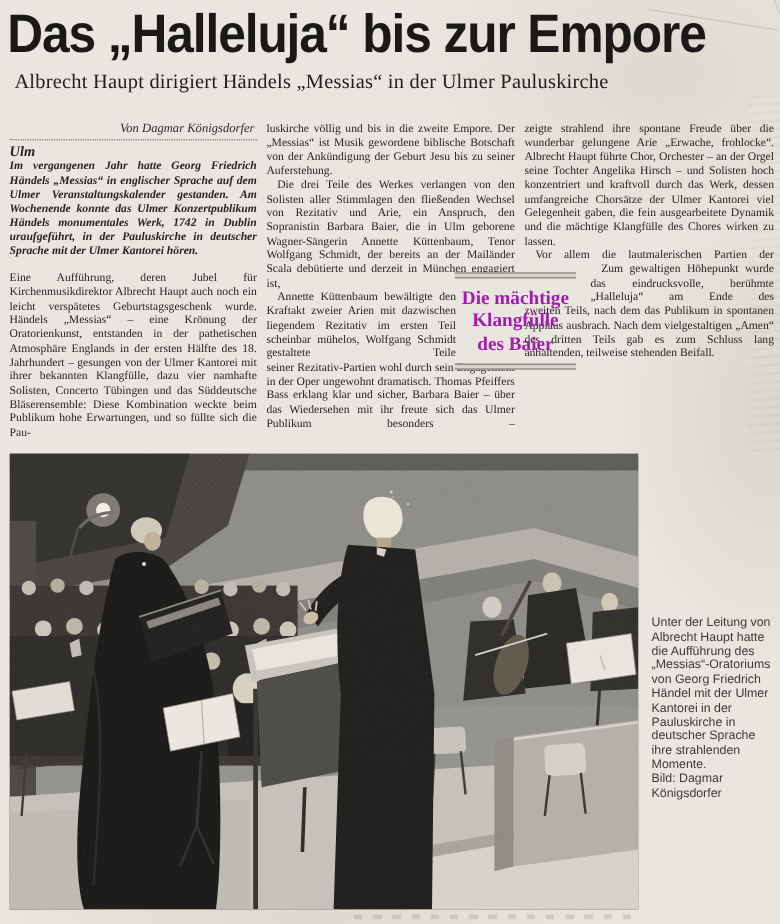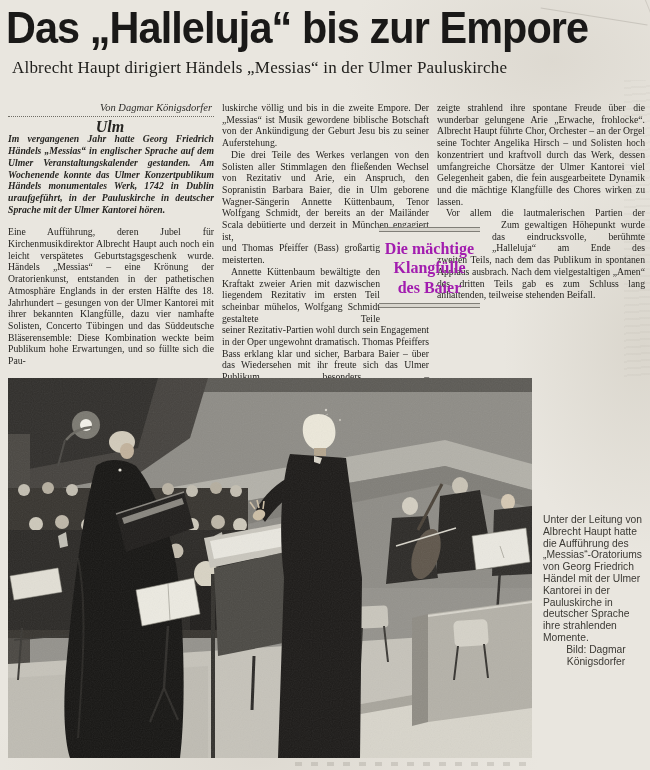--- a/index.html
+++ b/index.html
@@ -33,21 +33,21 @@
     letter-spacing:.2px;
   }
 
   
   .col{position:absolute;top:90px;font-size:9.7px;line-height:11.7px;color:var(--ink);margin-top:12px;}
   .col1{left:8px;width:206px;}
   .col2{left:222px;width:207px;}
   .col3{left:437px;width:208px;}
   .byline{font-style:italic;font-size:10.5px;text-align:right;padding-right:2px;color:#2b2a27;}
   .byline-rule{border-bottom:1px dotted #6f6d65;margin-top:2px;height:1px;}
-  .dateline{font-style:italic;font-weight:700;font-size:16px;text-align:center;margin-top:4px;padding-right:2px;}
+  .dateline{font-style:italic;font-weight:700;font-size:12px;text-align:left;margin-top:4px;padding-right:2px;}
   .lead{font-weight:700;font-style:italic;text-align:justify;margin-top:1px;}
   .seg{text-align:justify;}
   .para-gap{margin-top:11px;}
   .indent{text-indent:9px;}
   .narrow{width:158px;}
   .inset{margin-left:55px;width:153px;}
   .just-last{text-align-last:justify;font-family:Liberation Serif, serif;}
 
   
   .pullquote{position:absolute;left:379px;top:227px;width:101px;}
@@ -57,21 +57,21 @@
   
   .photo{position:absolute;left:8px;top:378px;width:524px;height:380px;background:#94928c;overflow:hidden;}
   .photo svg{display:block;}
 
   
   .caption{
     position:absolute;left:543px;top:514px;width:106px;
     font-family:"Liberation Sans", sans-serif;font-size:10.3px;line-height:11.8px;
     color:var(--caption-ink);
   }
-  .credit{margin-top:0;text-align:center;}
+  .credit{margin-top:0;}
 
   
   .crease1{position:absolute;left:540px;top:16px;width:108px;height:2px;
     border-top:1px solid rgba(110,105,95,.22);transform:rotate(9deg);}
   .crease2{position:absolute;left:612px;top:-8px;width:60px;height:2px;
     border-top:1px solid rgba(110,105,95,.18);transform:rotate(68deg);}
   .smudge-bottom{position:absolute;left:295px;top:762px;width:235px;height:4px;opacity:.5;
     background:repeating-linear-gradient(90deg, rgba(95,90,80,.35) 0 7px, transparent 7px 16px);}
   .edge-noise{position:absolute;right:0;top:80px;width:26px;height:300px;opacity:.5;
     background:repeating-linear-gradient(176deg, rgba(120,115,105,.10) 0 2px, transparent 2px 7px);}
@@ -88,21 +88,20 @@
     <div class="byline">Von Dagmar Königsdorfer</div>
     <div class="byline-rule"></div>
     <div class="dateline">Ulm</div>
     <p class="lead seg">Im vergangenen Jahr hatte Georg Friedrich Händels „Messias“ in englischer Sprache auf dem Ulmer Veranstaltungskalender gestanden. Am Wochenende konnte das Ulmer Konzertpublikum Händels monumentales Werk, 1742 in Dublin uraufgeführt, in der Pauluskirche in deutscher Sprache mit der Ulmer Kantorei hören.</p>
     <p class="seg para-gap just-last">Eine Aufführung, deren Jubel für Kirchenmusikdirektor Albrecht Haupt auch noch ein leicht verspätetes Geburtstagsgeschenk wurde. Händels „Messias“ – eine Krönung der Oratorienkunst, entstanden in der pathetischen Atmosphäre Englands in der ersten Hälfte des 18. Jahrhundert – gesungen von der Ulmer Kantorei mit ihrer bekannten Klangfülle, dazu vier namhafte Solisten, Concerto Tübingen und das Süddeutsche Bläserensemble: Diese Kombination weckte beim Publikum hohe Erwartungen, und so füllte sich die Pau-</p>
   </div>
 
   <div class="col col2">
     <div class="seg">luskirche völlig und bis in die zweite Empore. Der „Messias“ ist Musik gewordene biblische Botschaft von der Ankündigung der Geburt Jesu bis zu seiner Auferstehung.</div>
     <div class="seg indent">Die drei Teile des Werkes verlangen von den Solisten aller Stimmlagen den fließenden Wechsel von Rezitativ und Arie, ein Anspruch, den Sopranistin Barbara Baier, die in Ulm geborene Wagner-Sängerin Annette Küttenbaum, Tenor Wolfgang Schmidt, der bereits an der Mailänder Scala debütierte und derzeit in München engagiert ist,</div>
-    <div class="seg narrow">und Thomas Pfeiffer (Bass) großartig meisterten.</div>
     <div class="seg narrow indent just-last">Annette Küttenbaum bewältigte den Kraftakt zweier Arien mit dazwischen liegendem Rezitativ im ersten Teil scheinbar mühelos, Wolfgang Schmidt gestaltete Teile</div>
     <div class="seg just-last">seiner Rezitativ-Partien wohl durch sein Engagement in der Oper ungewohnt dramatisch. Thomas Pfeiffers Bass erklang klar und sicher, Barbara Baier – über das Wiedersehen mit ihr freute sich das Ulmer Publikum besonders –</div>
   </div>
 
   <div class="col col3">
     <div class="seg">zeigte strahlend ihre spontane Freude über die wunderbar gelungene Arie „Erwache, frohlocke“. Albrecht Haupt führte Chor, Orchester – an der Orgel seine Tochter Angelika Hirsch – und Solisten hoch konzentriert und kraftvoll durch das Werk, dessen umfangreiche Chorsätze der Ulmer Kantorei viel Gelegenheit gaben, die fein ausgearbeitete Dynamik und die mächtige Klangfülle des Chores wirken zu lassen.</div>
     <div class="seg indent just-last">Vor allem die lautmalerischen Partien der</div>
     <div class="seg inset indent just-last">Zum gewaltigen Höhepunkt wurde das eindrucksvolle, berühmte „Halleluja“ am Ende des</div>
     <div class="seg">zweiten Teils, nach dem das Publikum in spontanen Applaus ausbrach. Nach dem vielgestaltigen „Amen“ des dritten Teils gab es zum Schluss lang anhaltenden, teilweise stehenden Beifall.</div>
   </div>

